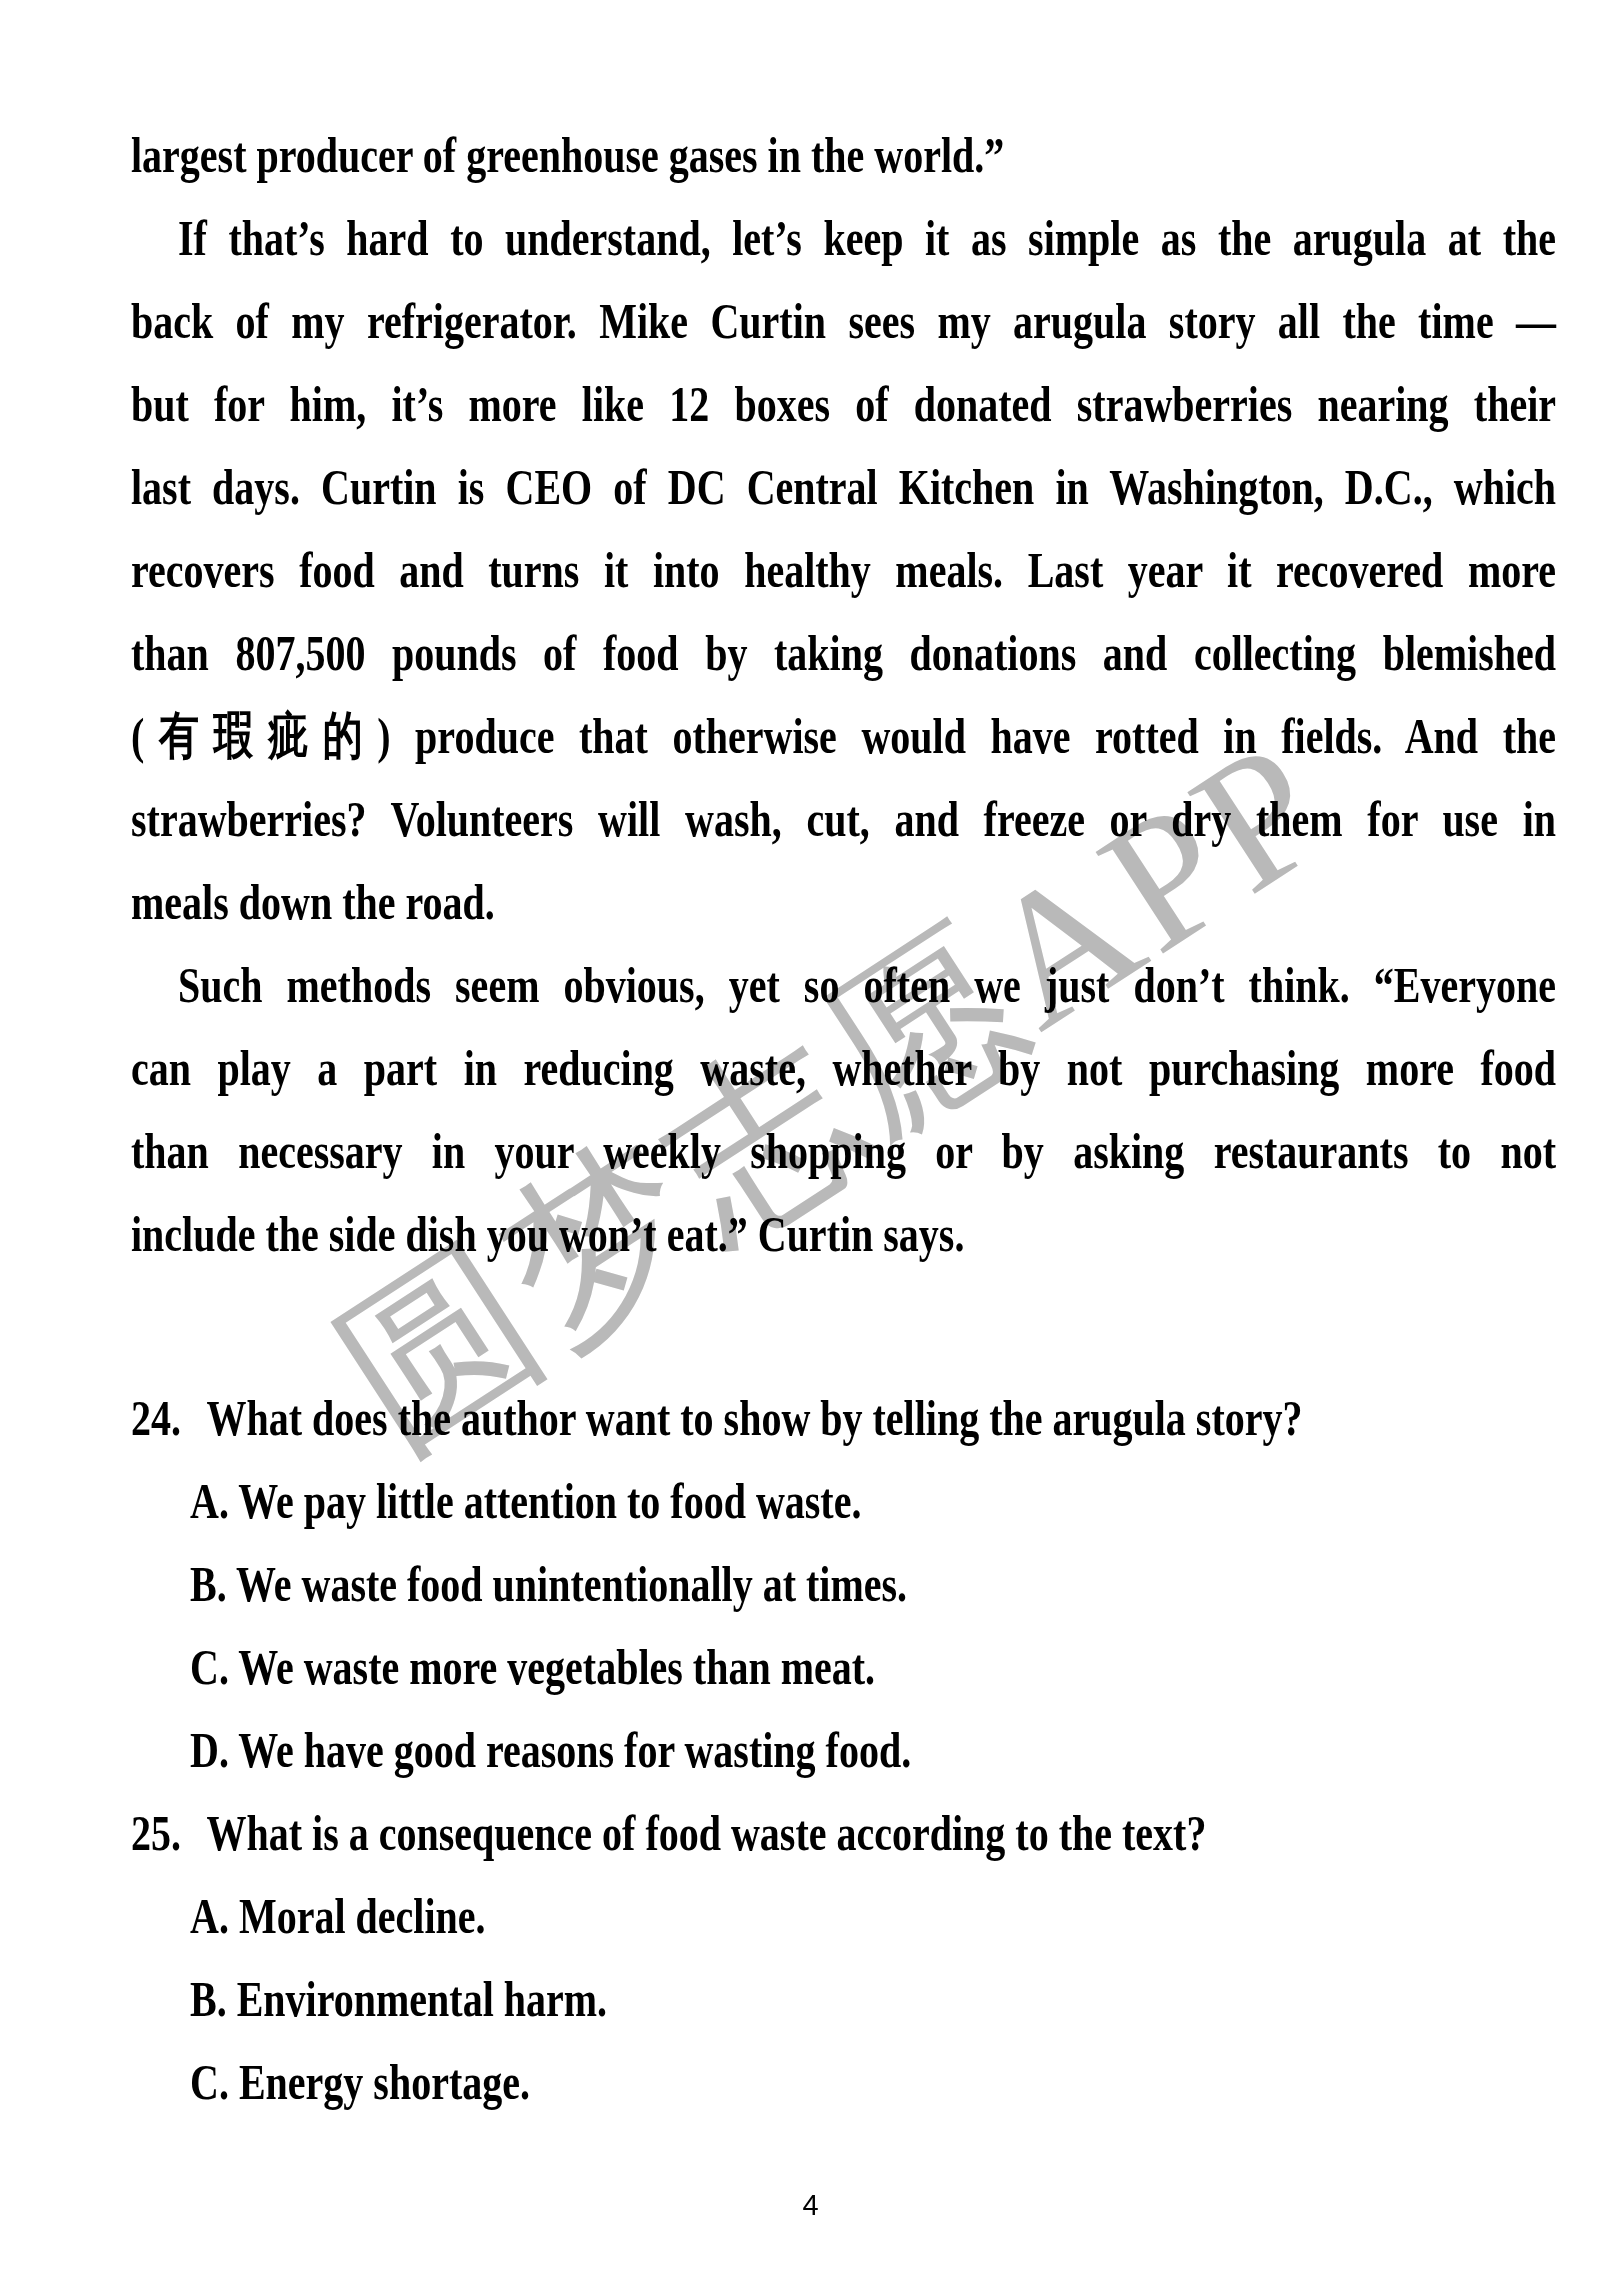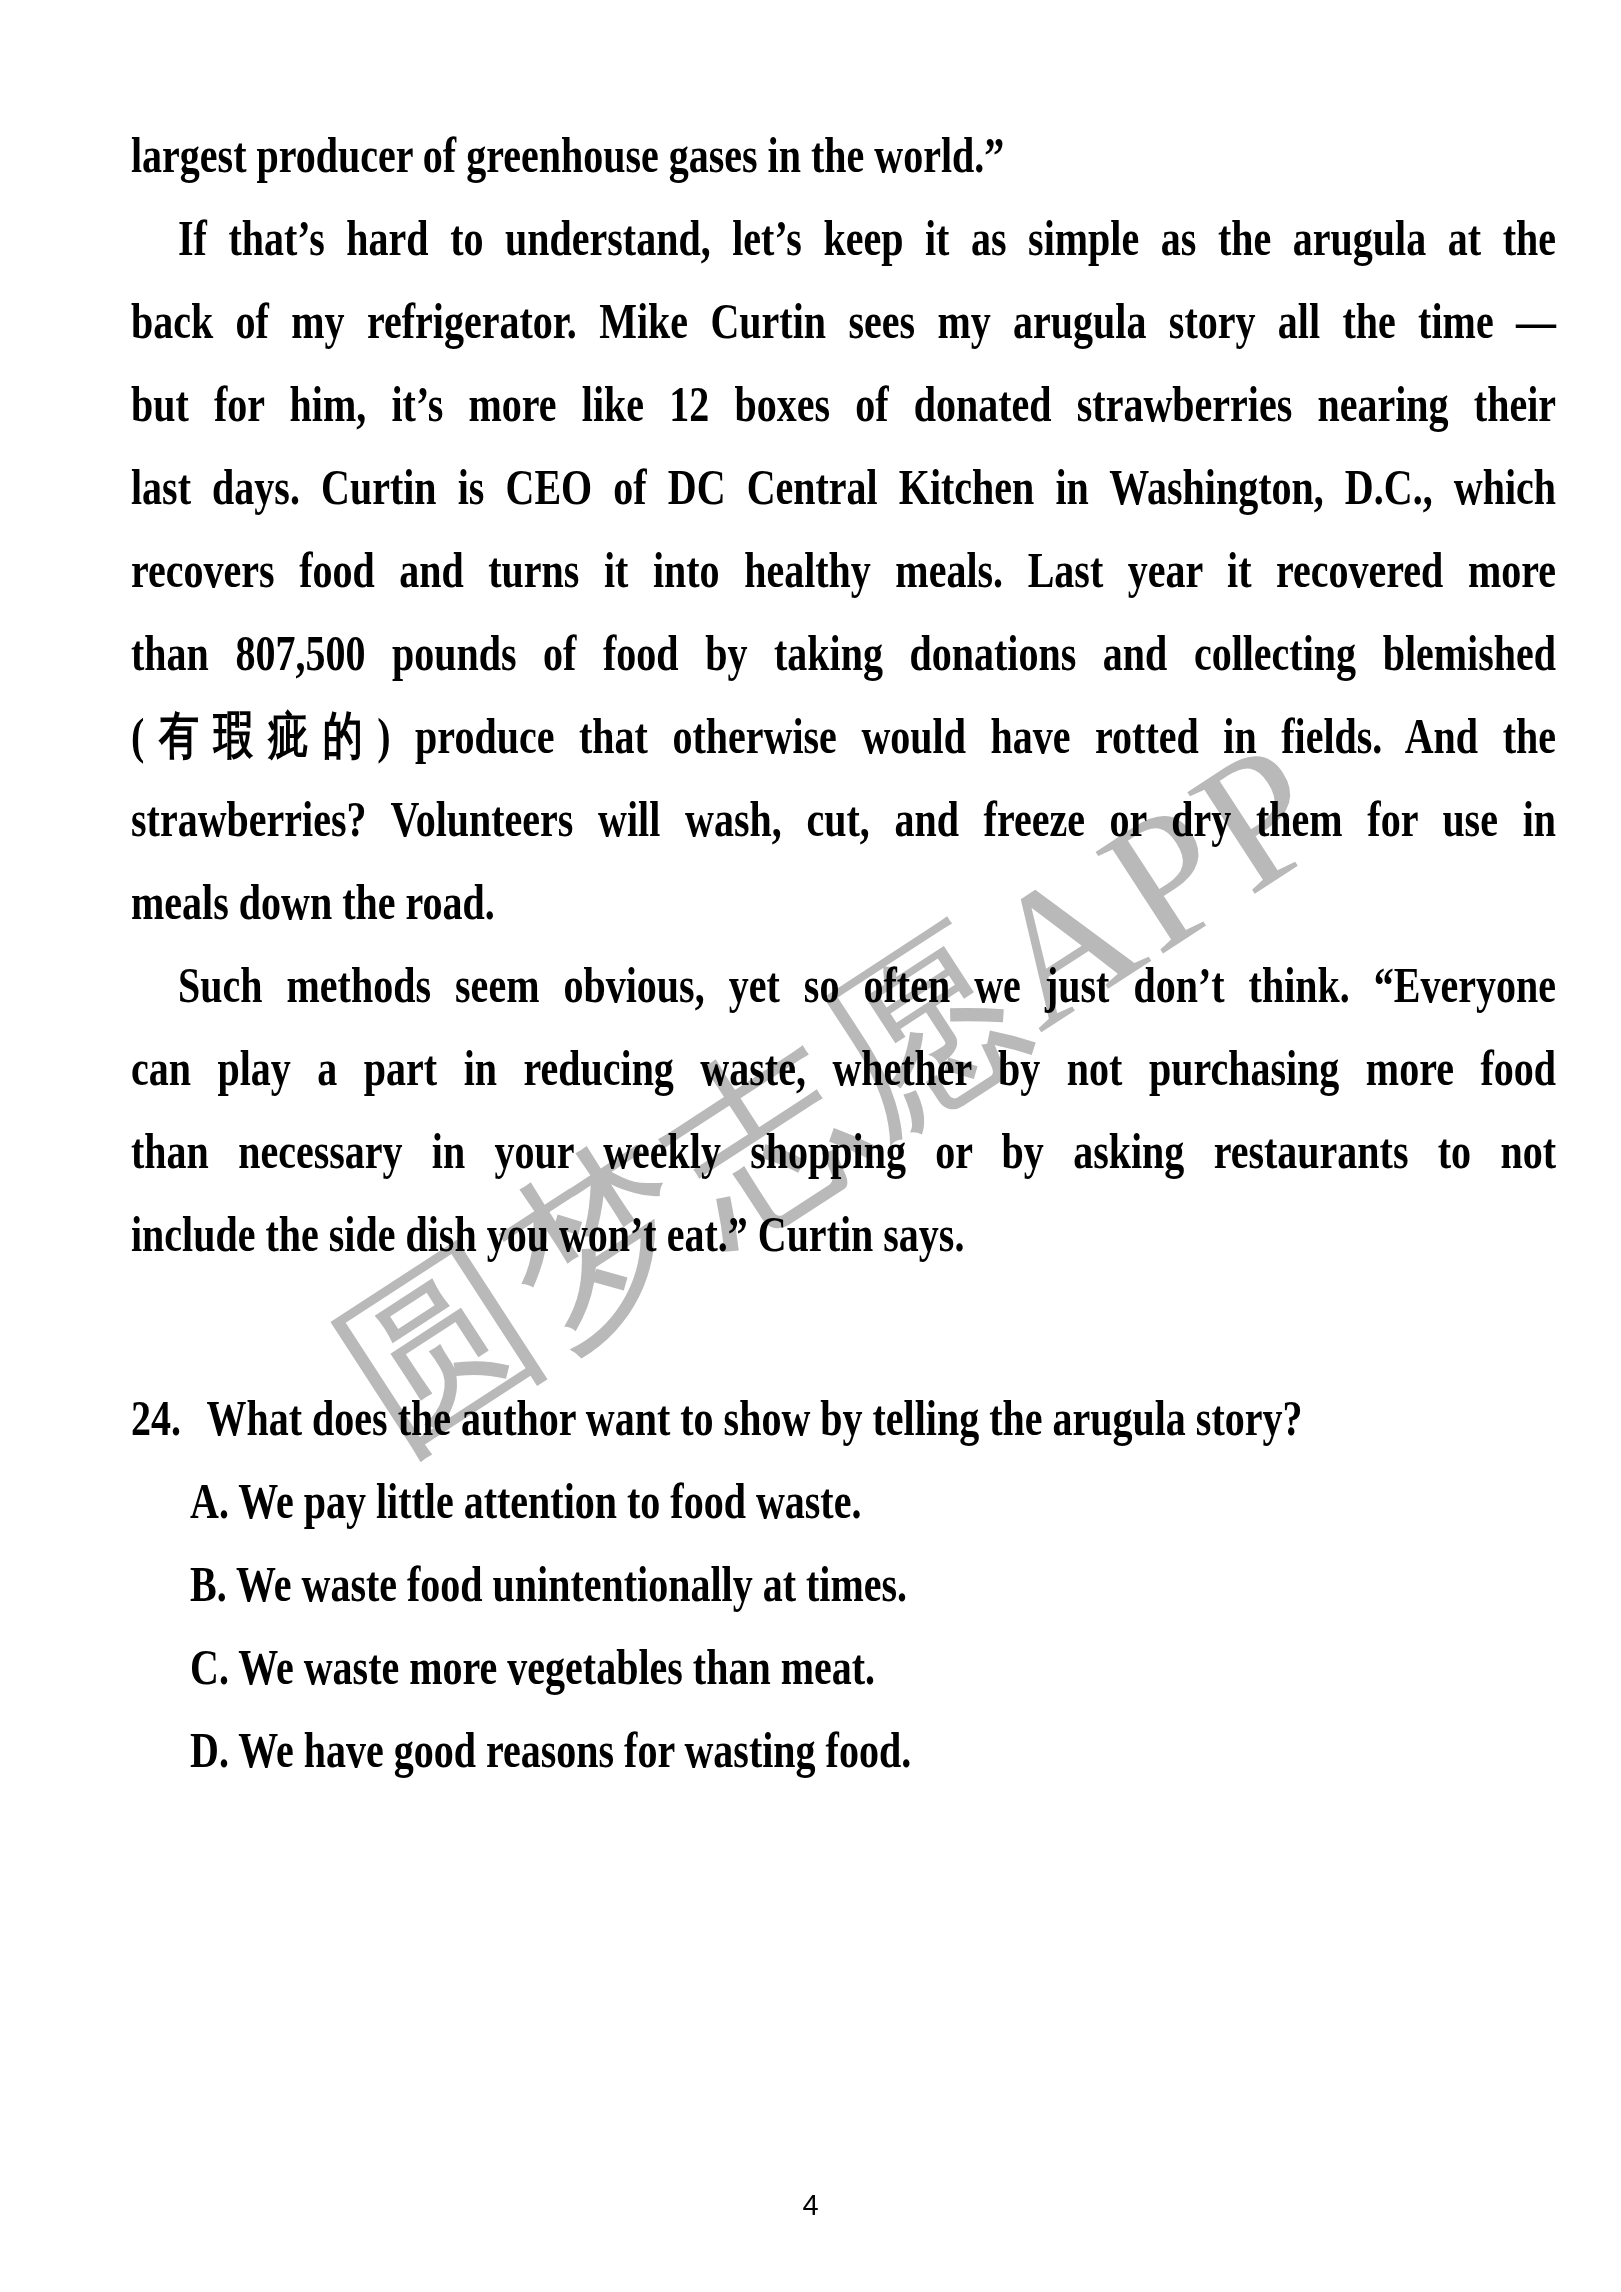--- a/index.html
+++ b/index.html
@@ -100,19 +100,27 @@
     <div>
       <div class="ln">
         <span class="q-num">24.</span><span>What does the author want to show by telling the arugula story?</span>
       </div>
       <div class="ln opt-line">A. We pay little attention to food waste.</div>
       <div class="ln opt-line">B. We waste food unintentionally at times.</div>
       <div class="ln opt-line">C. We waste more vegetables than meat.</div>
       <div class="ln opt-line">D. We have good reasons for wasting food.</div>
     </div>
 
+    <div>
+      <div class="ln">
+        <span class="q-num">25.</span><span>What is a consequence of food waste according to the text?</span>
+      </div>
+      <div class="ln opt-line">A. Moral decline.</div>
+      <div class="ln opt-line">B. Environmental harm.</div>
+      <div class="ln opt-line">C. Energy shortage.</div>
+    </div>
 
   </div>
 
   <div class="page-num">4</div>
 
 </div>
 
 
 </body></html>

